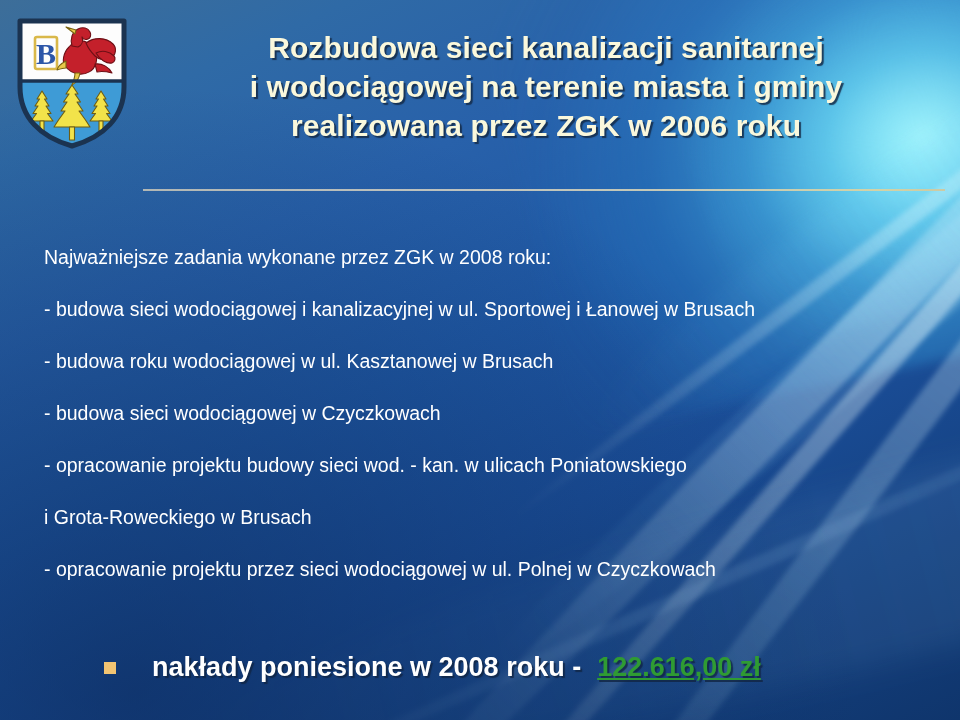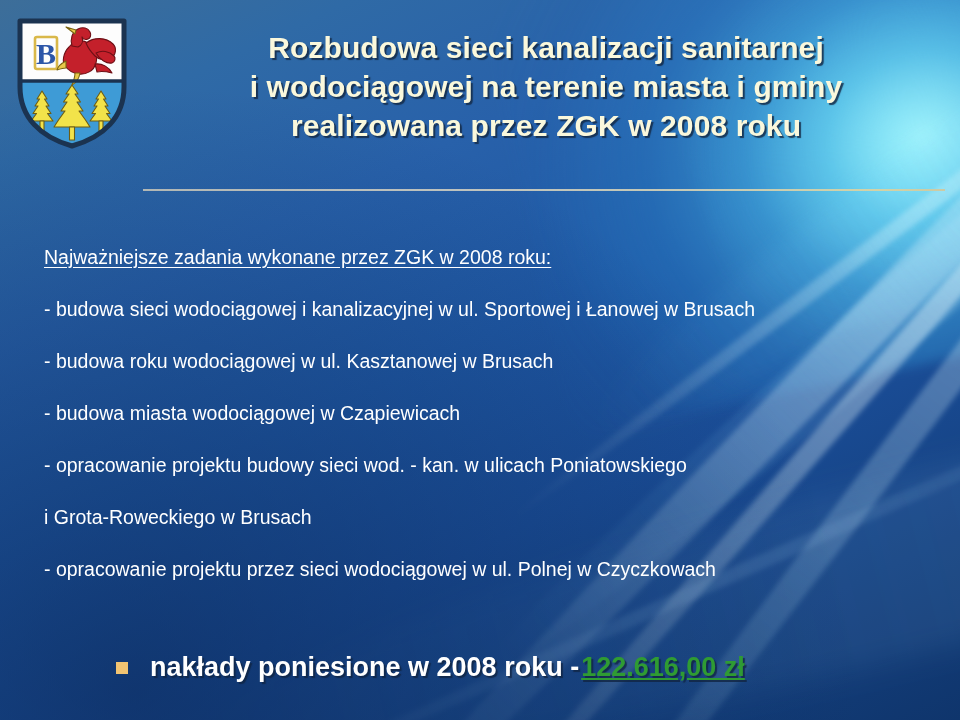--- a/index.html
+++ b/index.html
@@ -213,39 +213,38 @@
     position: absolute;
     left: 44px;
     top: 243px;
     width: 890px;
     color: #FFFFFF;
     font-size: 19.5px;
     line-height: 29px;
   }
 
   .body-heading {
-    text-decoration: underline;
     text-underline-offset: 3px;
     margin-bottom: 15px;
     white-space: nowrap;
   }
 
   .body-line {
     white-space: nowrap;
     margin-top: 23px;
   }
 
   
   .footer {
     position: absolute;
-    left: 116px;
+    left: 104px;
     top: 652px;
     display: flex;
     align-items: center;
-    gap: 2px;
+    gap: 16px;
     justify-content: center;
   }
 
   .footer-bullet {
     width: 12px;
     height: 12px;
     background: #F2C472;
     margin-right: 20px;
     flex: 0 0 auto;
   }
@@ -339,29 +338,29 @@
       </g>
 
       <path d="M4 4 H108 V70 C108 100 88 120 56 129 C24 120 4 100 4 70 Z" fill="none" stroke="#1B3350" stroke-width="5" stroke-linejoin="round"></path>
 
       <line x1="5" y1="64" x2="107" y2="64" stroke="#1B3350" stroke-width="3.5"></line>
     </svg>
   </div>
 
   <div class="title">Rozbudowa sieci kanalizacji sanitarnej
 i wodociągowej na terenie miasta i gminy
-realizowana przez ZGK w 2008 roku</div>
+realizowana przez ZGK w 2006 roku</div>
 
   <div class="divider"></div>
 
   <div class="body-block">
     <div class="body-heading">Najważniejsze zadania wykonane przez ZGK w 2008 roku:</div>
     <div class="body-line">- budowa sieci wodociągowej i kanalizacyjnej w ul. Sportowej i Łanowej w Brusach</div>
     <div class="body-line">- budowa roku wodociągowej w ul. Kasztanowej w Brusach</div>
-    <div class="body-line">- budowa miasta wodociągowej w Czapiewicach</div>
+    <div class="body-line">- budowa sieci wodociągowej w Czyczkowach</div>
     <div class="body-line">- opracowanie projektu budowy sieci wod. - kan. w ulicach Poniatowskiego</div>
     <div class="body-line">i Grota-Roweckiego w Brusach</div>
     <div class="body-line">- opracowanie projektu przez sieci wodociągowej w ul. Polnej w Czyczkowach</div>
   </div>
 
   <div class="footer">
     <span class="footer-bullet"></span>
     <span class="footer-text">nakłady poniesione w 2008 roku  - </span>
     <span class="footer-amount">122.616,00 zł</span>
   </div>

